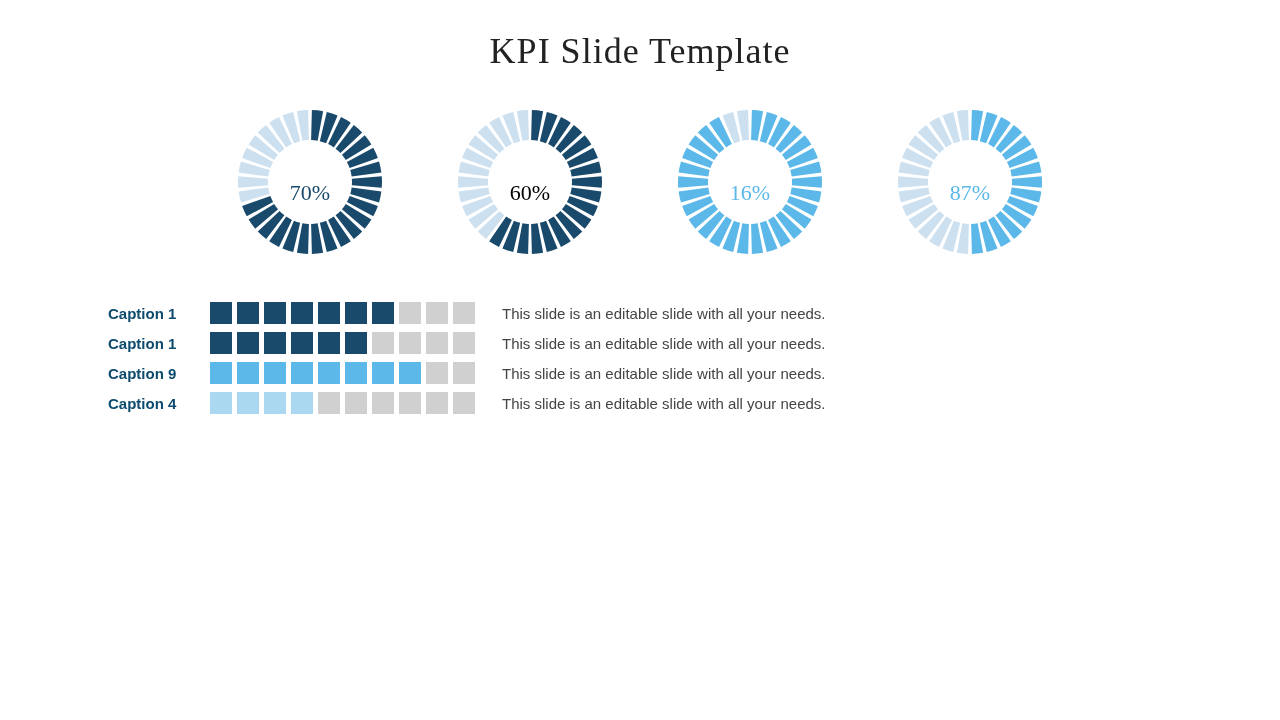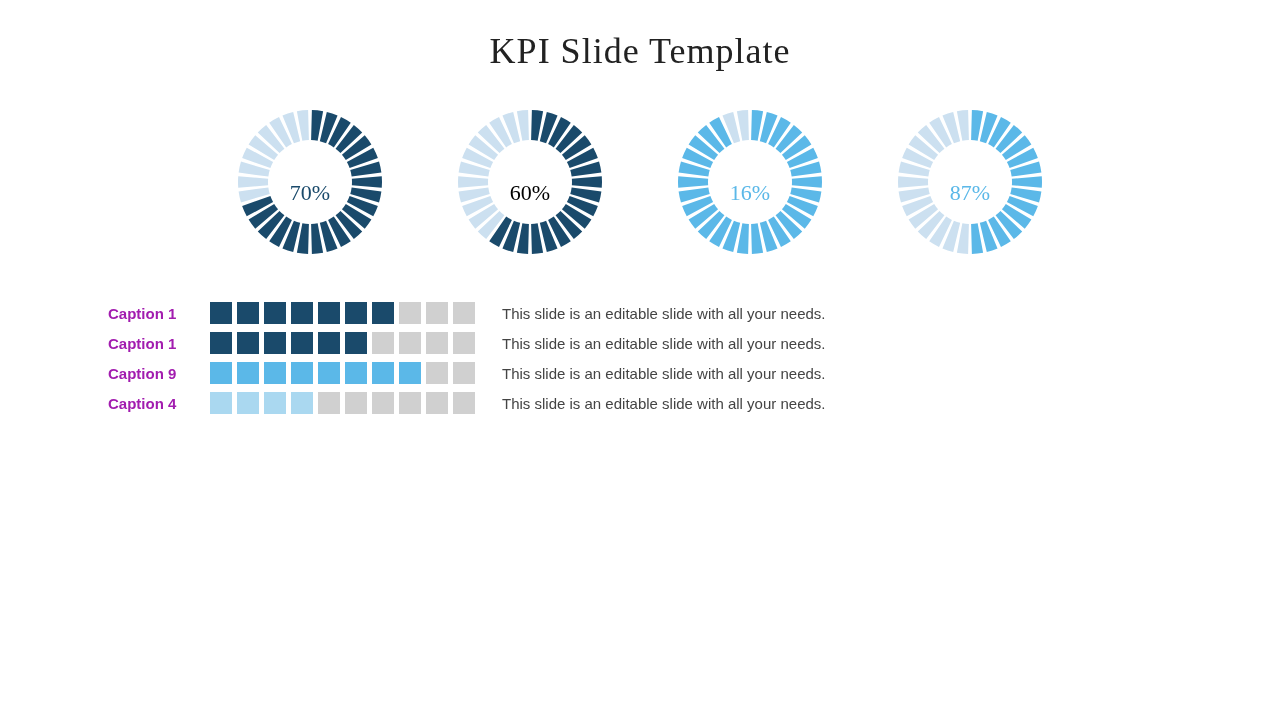--- a/index.html
+++ b/index.html
@@ -72,21 +72,21 @@
 
     .legend-row {
       display: flex;
       align-items: center;
       gap: 12px;
     }
 
     .legend-label {
       font-size: 15px;
       font-weight: 700;
-      color: #a21caf;
+      color: #0c4a6e;
       width: 90px;
       font-family: Arial, sans-serif;
     }
 
     .legend-squares {
       display: flex;
       gap: 5px;
       align-items: center;
     }
 

